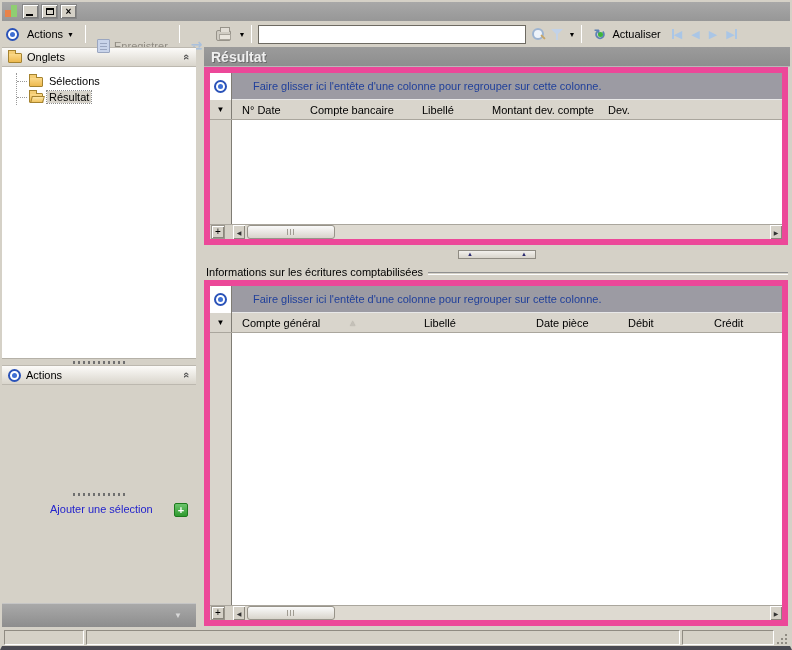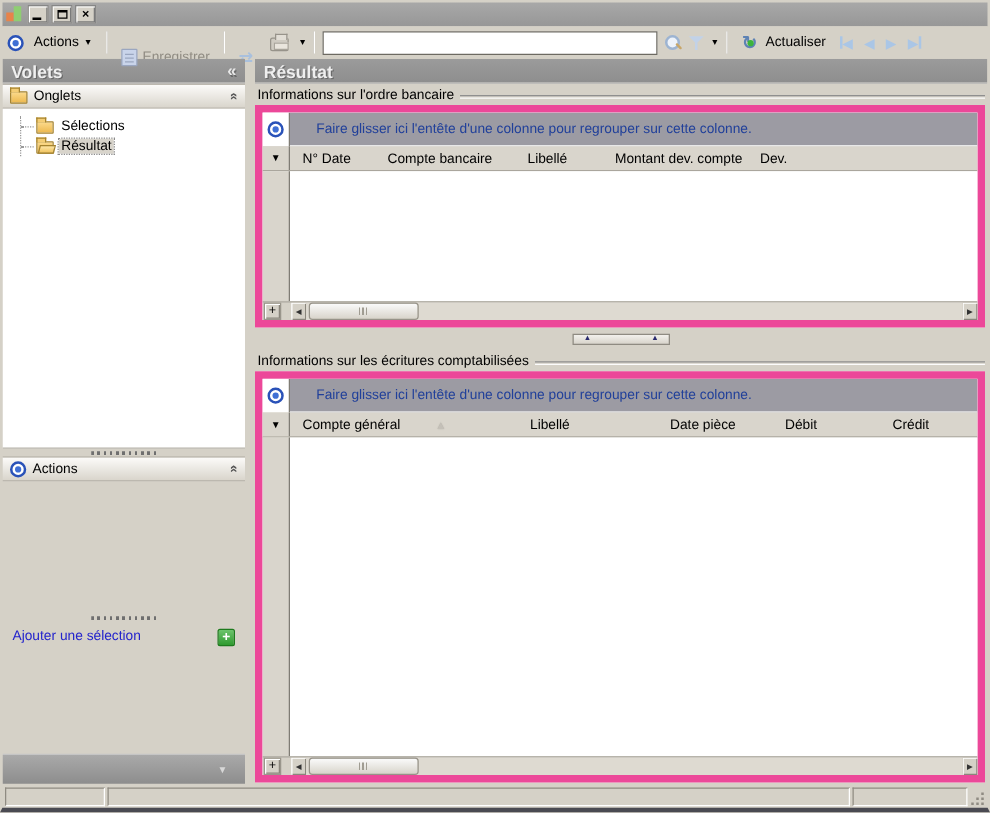--- a/index.html
+++ b/index.html
@@ -69,21 +69,21 @@
   .tree { flex:1; background:#fff; border-bottom:1px solid #b5b1a8; padding:6px 0 0 10px; overflow:hidden; }
   .tree-kids { border-left:1px dotted #9a9a9a; margin-left:4px; }
   .tree-row { display:flex; align-items:center; gap:4px; height:16px; position:relative; padding-left:12px; }
   .tree-row::before { content:''; position:absolute; left:0; top:8px; width:10px; border-top:1px dotted #9a9a9a; }
   .tree-row .lbl { padding:0 2px; }
   .tree-row.selected .lbl { background:#d8d4cb; outline:1px dotted #8a8a8a; }
   .drag-dots { height:6px; flex:none; display:flex; justify-content:center; align-items:center; }
   .drag-dots i { width:52px; height:3px; background:repeating-linear-gradient(90deg,#6f6f6f 0 2px,transparent 2px 5px); }
   .side-spacer { height:106px; flex:none; }
   .sel-body { height:106px; flex:none; padding:6px 8px; display:flex; align-items:flex-start; }
-  .link { color:#2323cc; cursor:pointer; }
+  .link { color:#2323cc; cursor:pointer;margin-left:40px; }
   .plusbtn-green { margin-left:auto; width:14px; height:14px; background:linear-gradient(#6cc46c,#2f9a2f); border:1px solid #1d7a1d; border-radius:2px;
                    color:#fff; font-weight:bold; font-size:11px; line-height:12px; text-align:center; }
   .side-graybar { height:24px; flex:none; background:linear-gradient(#a9a9a9,#8d8d8d); border-top:1px solid #c5c5c5;
                   display:flex; align-items:center; justify-content:flex-end; padding:0 14px; }
   .side-graybar .ddarrow { color:#d8d8d8; font-size:8px; }
 
   
   .main { flex:1; display:flex; flex-direction:column; margin-left:8px; overflow:hidden; }
   .grp-label { height:17px; flex:none; display:flex; align-items:center; padding:1px 2px 0 2px; }
   .grp-line { flex:1; height:3px; margin:3px 0 0 5px; border-top:1px solid #8f8f8f; border-bottom:1px solid #fcfcfc; }
@@ -195,25 +195,20 @@
       </span>
     <span class="navbtn">
         <span>▶</span>
         <span class="vbar"></span>
       </span>
   </div>
 
   <div class="content">
 
     <div class="sidebar">
-      <div class="panel-head">
-        <span>Volets</span>
-        <span class="sp"></span>
-        <span class="collapse-g">«</span>
-      </div>
 
       <div class="sect-head">
         <span class="folder"></span>
         <span>Onglets</span>
         <span class="sp"></span>
         <span class="chev-up">«</span>
       </div>
 
       <div class="tree">
         <div class="tree-kids">
@@ -254,24 +249,20 @@
       <div class="side-graybar">
         <span class="ddarrow">▼</span>
       </div>
     </div>
 
     <div class="main">
       <div class="panel-head">
         <span>Résultat</span>
       </div>
 
-      <div class="grp-label">
-        <span>Informations sur l'ordre bancaire</span>
-        <span class="grp-line"></span>
-      </div>
 
       <div class="grid g1">
         <div class="grid-top">
           <div class="corner">
             <span class="bullseye"></span>
           </div>
           <div class="groupbar">
             <span>Faire glisser ici l'entête d'une colonne pour regrouper sur cette colonne.</span>
           </div>
         </div>

